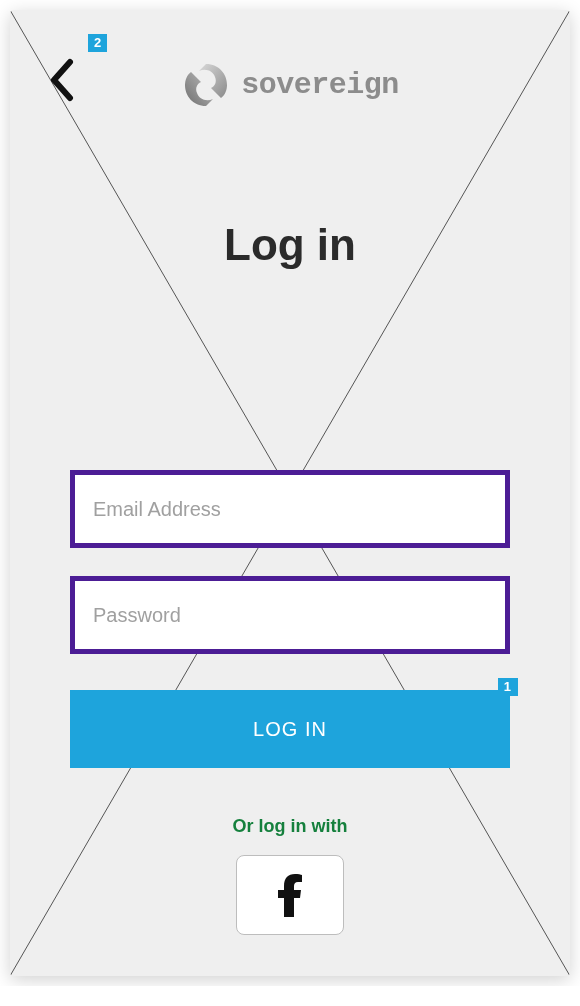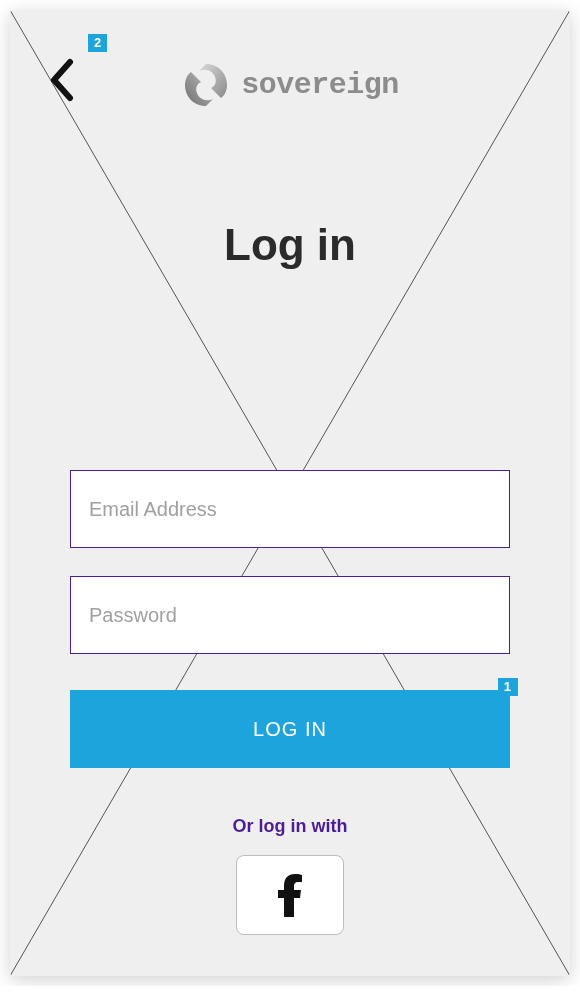--- a/index.html
+++ b/index.html
@@ -60,21 +60,21 @@
     }
     .form {
       position: relative;
       padding: 0 60px;
       margin-top: 200px;
     }
     .input {
       width: 100%;
       height: 78px;
       background: #fff;
-      border: 1px solid #4c1d95;
+      border: 5px solid #4c1d95;
       font-size: 20px;
       color: #333;
       padding: 0 18px;
       margin-bottom: 28px;
       outline: none;
     }
     .input::placeholder { color: #a0a0a0; }
     .login-btn {
       width: 100%;
       height: 78px;
@@ -88,21 +88,21 @@
       position: relative;
       margin-top: 8px;
     }
     .alt {
       text-align: center;
       margin-top: 48px;
     }
     .alt-label {
       font-size: 18px;
       font-weight: 700;
-      color: #4c1d95;
+      color: #15803d;
     }
     .fb-btn {
       display: inline-flex;
       align-items: center;
       justify-content: center;
       width: 108px;
       height: 80px;
       background: #fff;
       border: 1px solid #bdbdbd;
       border-radius: 8px;

